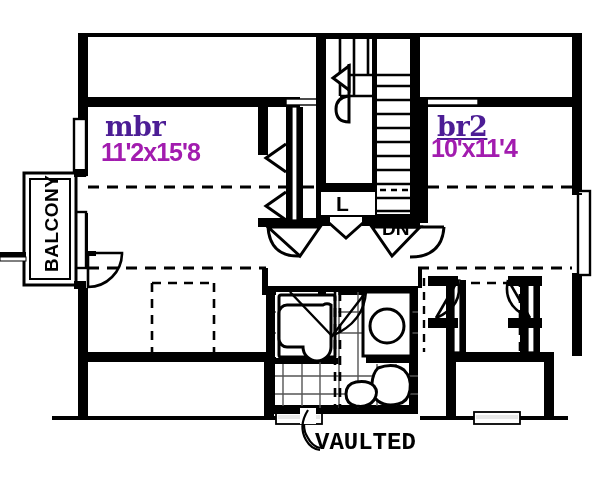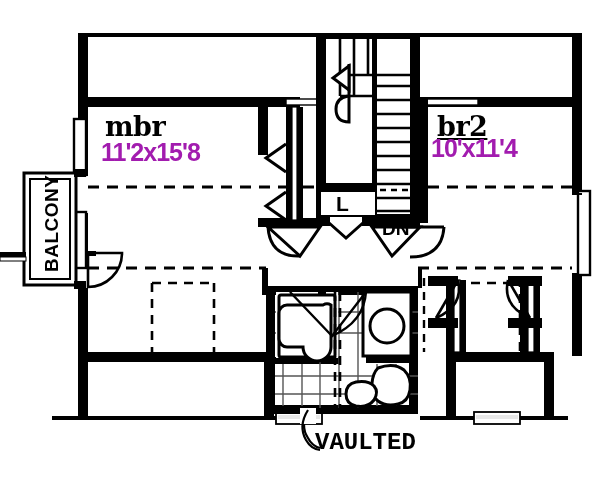--- a/index.html
+++ b/index.html
@@ -25,21 +25,21 @@
     top: 0;
     width: 600px;
     height: 503px;
     display: block;
   }
   .room-name {
     position: absolute;
     font-family: "DejaVu Serif", "Liberation Serif", serif;
     font-weight: bold;
     font-size: 27px;
-    color: #000000;
+    color: #4c1d95;
     letter-spacing: -0.5px;
     white-space: nowrap;
     line-height: 1;
   }
   .room-dims {
     position: absolute;
     font-family: "Liberation Sans", sans-serif;
     font-weight: bold;
     font-size: 25px;
     color: #a21caf;

